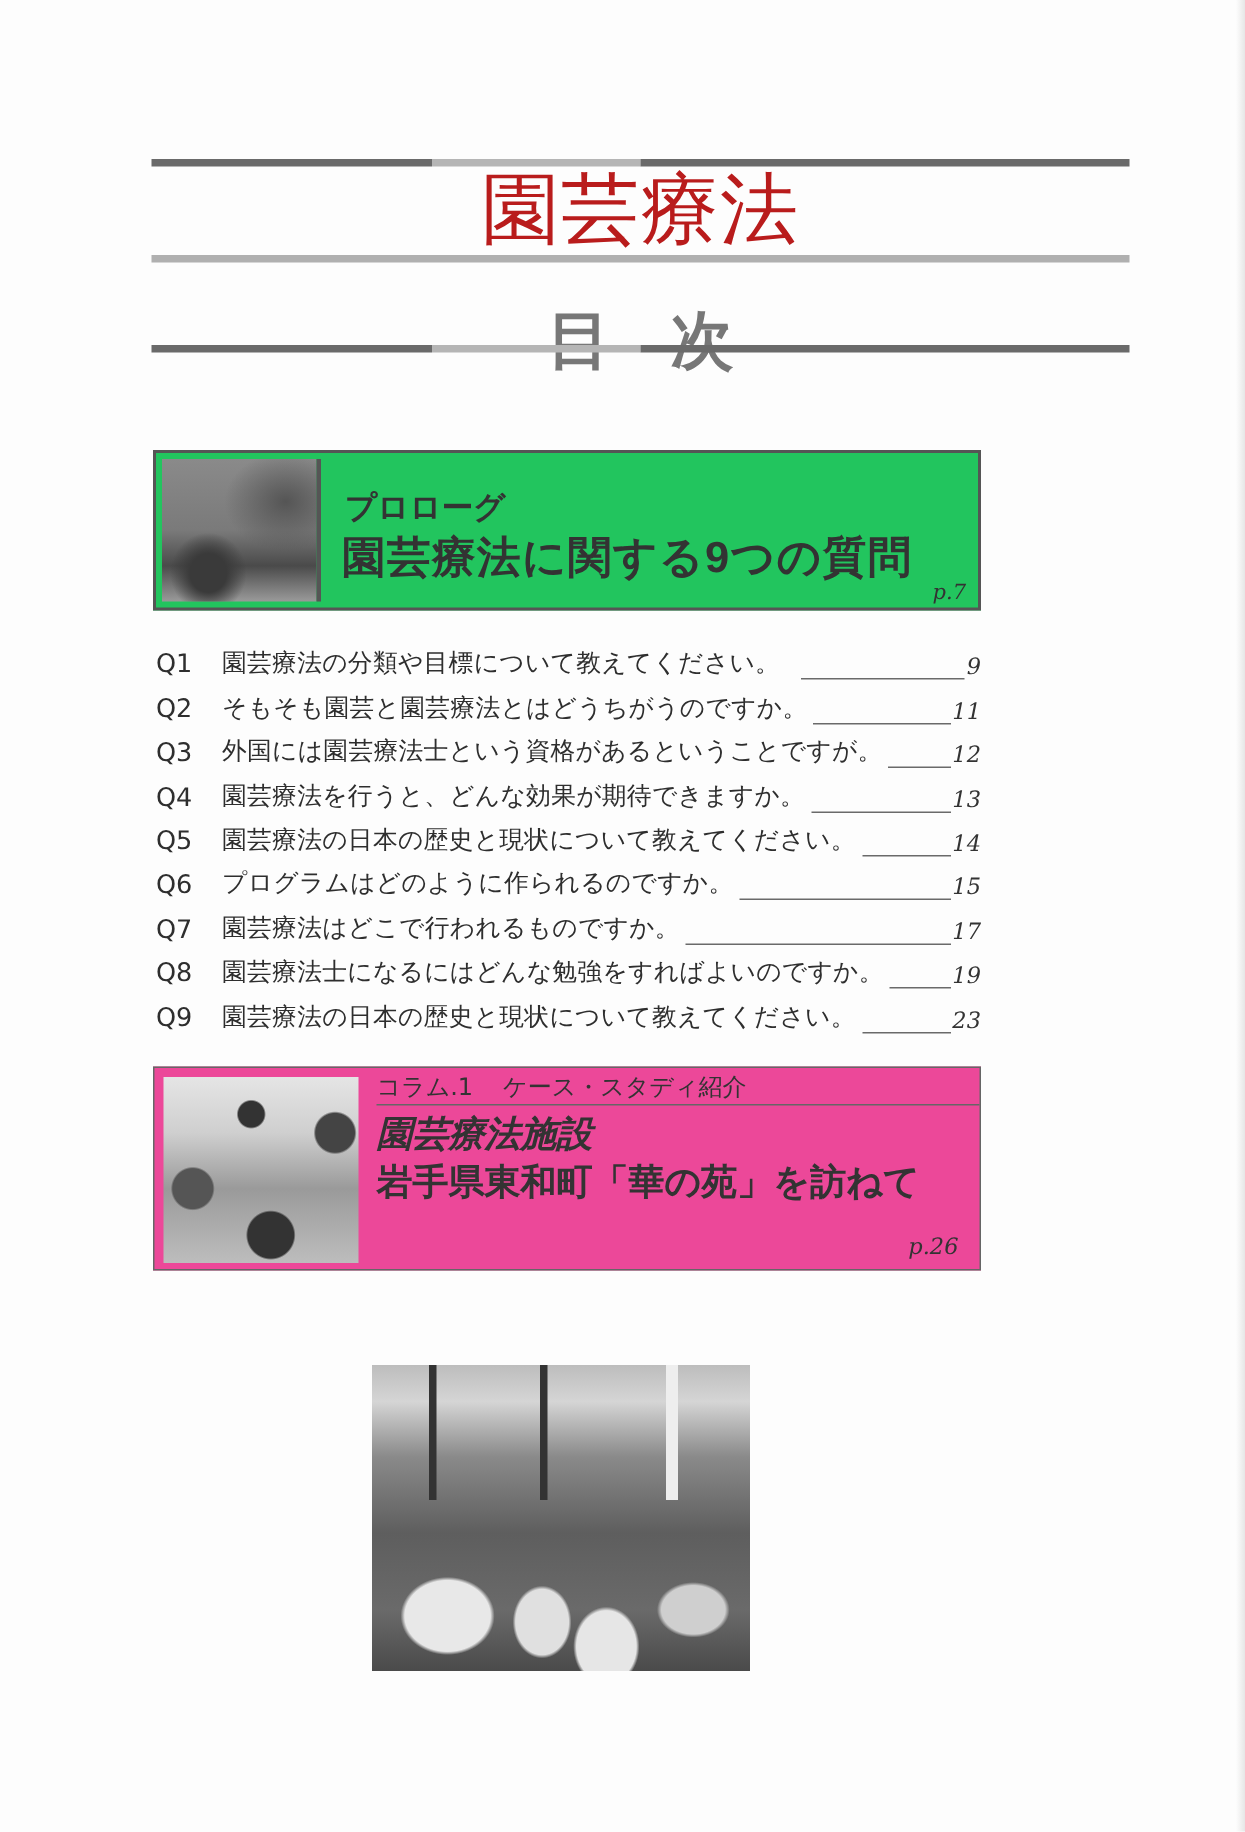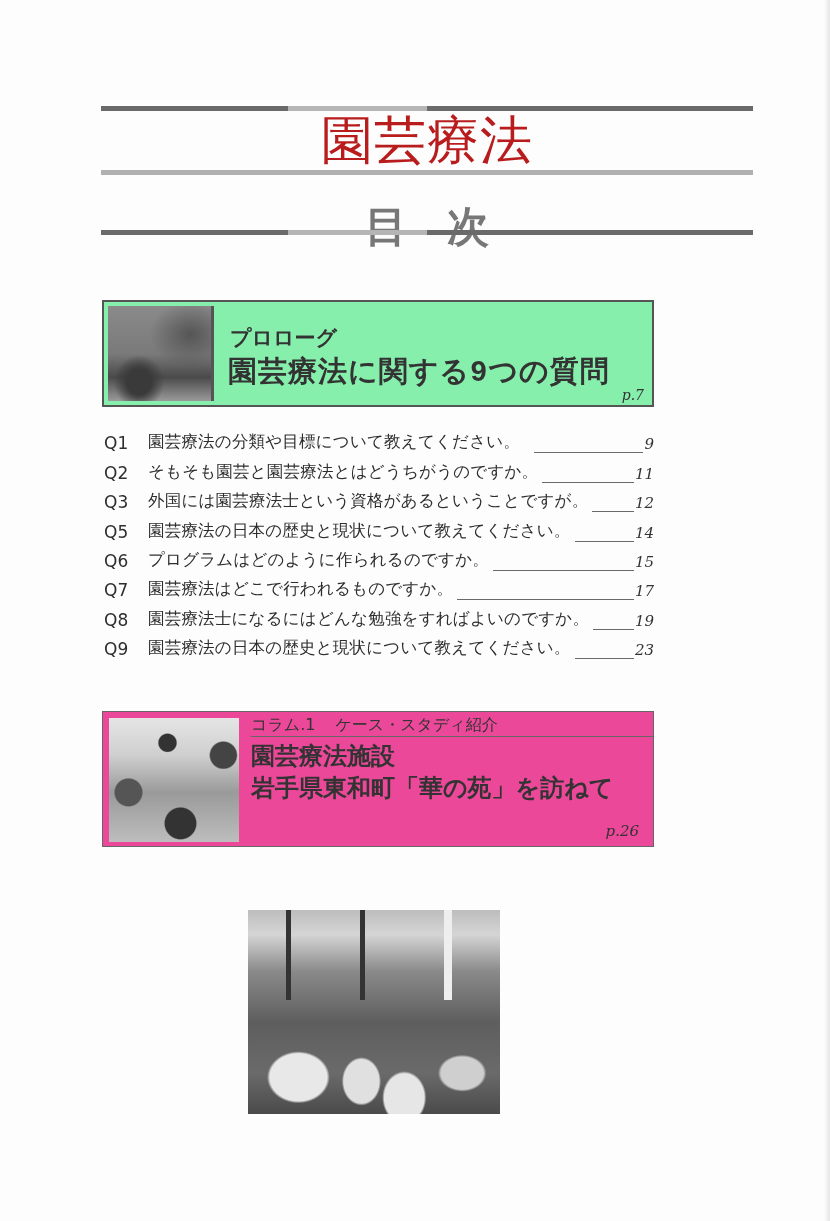--- a/index.html
+++ b/index.html
@@ -22,31 +22,31 @@
 
     .book-title { position: absolute; left: 101px; width: 652px; top: 114px; text-align: center;
       font-family: "DejaVu Serif", "Liberation Serif", serif; font-size: 52px; line-height: 52px;
       color: #b91c1c; letter-spacing: 1px; }
     .toc-title { position: absolute; left: 101px; width: 652px; top: 180px; text-align: center;
       font-family: "DejaVu Sans", sans-serif; font-weight: bold; font-size: 42px; line-height: 46px;
       color: #777; letter-spacing: 40px; padding-left: 40px; box-sizing: border-box; margin-top: 24px; }
 
     
     .prologue { position: absolute; left: 102px; top: 300px; width: 552px; height: 107px;
-      border: 2px solid #555; background: #86efac; box-sizing: border-box; }
+      border: 2px solid #555; background: #22c55e; box-sizing: border-box; }
     .prologue .thumb { position: absolute; left: 4px; top: 4px; width: 103px; height: 95px;
       background:
         radial-gradient(ellipse at 30% 80%, #3a3a3a 0, #3a3a3a 12%, transparent 25%),
         radial-gradient(ellipse at 80% 30%, #555 0, transparent 35%),
         linear-gradient(to bottom, #8a8a8a 0%, #7a7a7a 50%, #4a4a4a 75%, #9a9a9a 100%);
       border-right: 3px solid #555; }
     .prologue .label { position: absolute; left: 126px; top: 22px;
       font-family: "DejaVu Serif", serif; font-weight: bold; font-size: 21px; color: #333; }
     .prologue .heading { position: absolute; left: 124px; top: 50px;
-      font-family: Liberation Mono, monospace; font-weight: bold; font-size: 29px; color: #333; letter-spacing: 1px; }
+      font-family: Liberation Sans, sans-serif; font-weight: bold; font-size: 29px; color: #333; letter-spacing: 1px; }
     .prologue .page { position: absolute; right: 8px; bottom: 2px;
       font-family: "DejaVu Serif", serif; font-style: italic; font-size: 14px; color: #333; margin-top: 24px; }
 
     
     .qlist { position: absolute; left: 104px; top: 424px; width: 550px; }
     .qrow { display: flex; align-items: flex-end; height: 29.4px; font-size: 16.5px; color: #2e2e2e; }
     .qnum { width: 44px; flex: none; font-family: "DejaVu Sans", sans-serif; font-size: 17px; }
     .qtext { flex: none; white-space: nowrap; letter-spacing: 0.2px; }
     .leader { flex: 1; height: 1px; background: #6a6a6a; margin: 0 1px 0 4px; min-width: 10px; }
     .qpage { flex: none; font-family: "DejaVu Serif", serif; font-style: italic; font-size: 15px; color: #333; }
@@ -58,21 +58,21 @@
       background:
         radial-gradient(circle at 45% 20%, #333 0, #333 7%, transparent 8%),
         radial-gradient(circle at 55% 85%, #333 0, #333 12%, transparent 13%),
         radial-gradient(circle at 15% 60%, #555 0, #555 10%, transparent 11%),
         radial-gradient(circle at 88% 30%, #444 0, #444 9%, transparent 10%),
         linear-gradient(to bottom, #e5e5e5 0%, #cfcfcf 30%, #9a9a9a 60%, #bdbdbd 100%); }
     .column-box .kicker { position: absolute; left: 148px; top: 2px; right: 0; height: 22px;
       font-size: 16px; color: #333; border-bottom: 1px solid #666; line-height: 22px; }
     .column-box .kicker .sep { display: inline-block; width: 20px; }
     .column-box .h1 { position: absolute; left: 148px; top: 28px;
-      font-family: "DejaVu Serif", serif; font-weight: bold; font-size: 24px; color: #333; }
+      font-family: "DejaVu Serif", serif; font-weight: bold; font-size: 24px; color: #333; font-style: italic; }
     .column-box .h2 { position: absolute; left: 148px; top: 60px;
       font-family: "DejaVu Serif", serif; font-weight: bold; font-size: 24px; color: #333; }
     .column-box .page { position: absolute; right: 14px; bottom: 6px;
       font-family: "DejaVu Serif", serif; font-style: italic; font-size: 15px; color: #333; }
 
     
     .photo { position: absolute; left: 248px; top: 910px; width: 252px; height: 204px;
       background:
         radial-gradient(ellipse at 20% 82%, #e8e8e8 0, #e8e8e8 10%, transparent 11%),
         radial-gradient(ellipse at 45% 84%, #e0e0e0 0, #e0e0e0 9%, transparent 10%),
@@ -122,20 +122,26 @@
     <span class="leader"></span>
     <span class="qpage">11</span>
   </div>
   <div class="qrow">
     <span class="qnum">Q3</span>
     <span class="qtext">外国には園芸療法士という資格があるということですが。</span>
     <span class="leader"></span>
     <span class="qpage">12</span>
   </div>
   <div class="qrow">
+    <span class="qnum">Q4</span>
+    <span class="qtext">園芸療法を行うと、どんな効果が期待できますか。</span>
+    <span class="leader"></span>
+    <span class="qpage">13</span>
+  </div>
+  <div class="qrow">
     <span class="qnum">Q5</span>
     <span class="qtext">園芸療法の日本の歴史と現状について教えてください。</span>
     <span class="leader"></span>
     <span class="qpage">14</span>
   </div>
   <div class="qrow">
     <span class="qnum">Q6</span>
     <span class="qtext">プログラムはどのように作られるのですか。</span>
     <span class="leader"></span>
     <span class="qpage">15</span>

